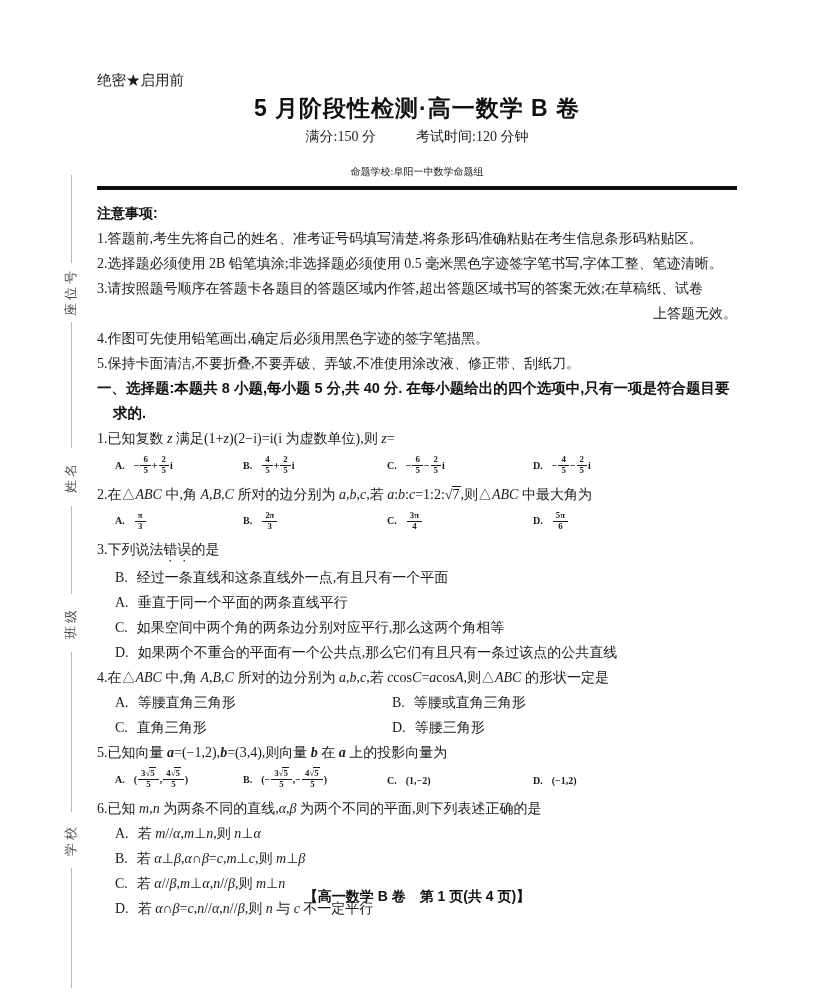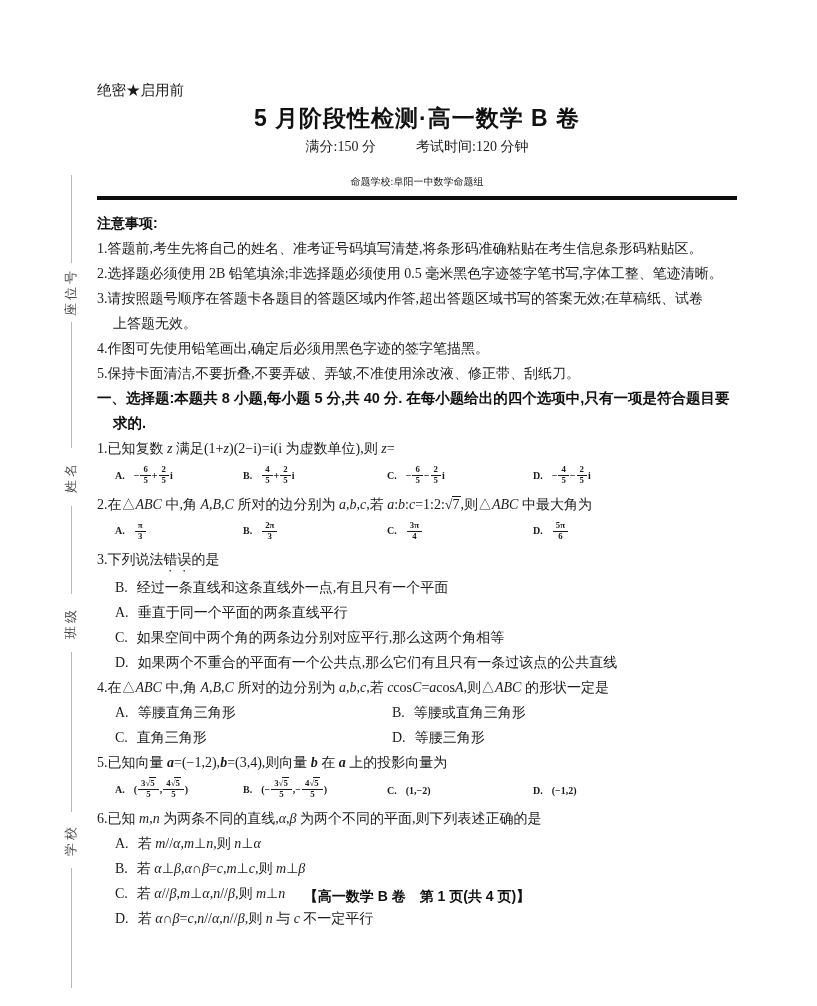--- a/index.html
+++ b/index.html
@@ -8,38 +8,38 @@
     font-family:"Liberation Serif",serif;color:#1b1b1b;overflow:hidden;
   }
   
   .seal-seg{position:absolute;left:71px;width:1px;background:#b9b9b9;}
   .seal-label{
     position:absolute;left:71px;transform:translate(-50%,-50%) rotate(-90deg);
     font-size:13px;color:#4a4a4a;letter-spacing:3px;white-space:nowrap;
     font-family:"Liberation Serif",serif;
   }
   
-  .content{position:absolute;left:97px;top:80px;width:640px;}
+  .content{position:absolute;left:97px;top:70px;width:640px;}
   .secret{font-size:14.5px;line-height:20px;}
   .title{
     margin:3px 0 0;text-align:center;font-family:"Liberation Sans",sans-serif;
     font-weight:700;font-size:23px;line-height:30px;letter-spacing:1px;color:#111;
   }
   .exam-info{
     display:flex;justify-content:center;gap:40px;margin-top:4px;
     font-size:14px;line-height:20px;
   }
   .school{ text-align:center;margin-top:16px;font-size:10px;line-height:18px;}
   .rule{height:4px;background:#0e0e0e;margin-top:5px;}
   .notice-title{
     margin-top:11px;font-family:"Liberation Sans",sans-serif;font-weight:700;
     font-size:14px;line-height:25px;color:#111;
   }
   .nline{margin:0;line-height:25px;font-size:14px;white-space:nowrap;}
-  .nline.cont{padding-left:16px;}
+  .nline.cont{padding-left:16px;text-align:right;}
   .sec-heading{
     font-family:"Liberation Sans",sans-serif;font-weight:700;font-size:14.5px;
     line-height:25px;color:#111;white-space:nowrap;
   }
   .sec-heading.cont{padding-left:16px;}
   .stem{line-height:25px;font-size:14px;white-space:nowrap;}
   .opt-row4{
     display:grid;grid-template-columns:128px 144px 146px auto;
     padding:5px 0 5px 18px;align-items:center;font-size:10px;font-weight:bold;
   }

